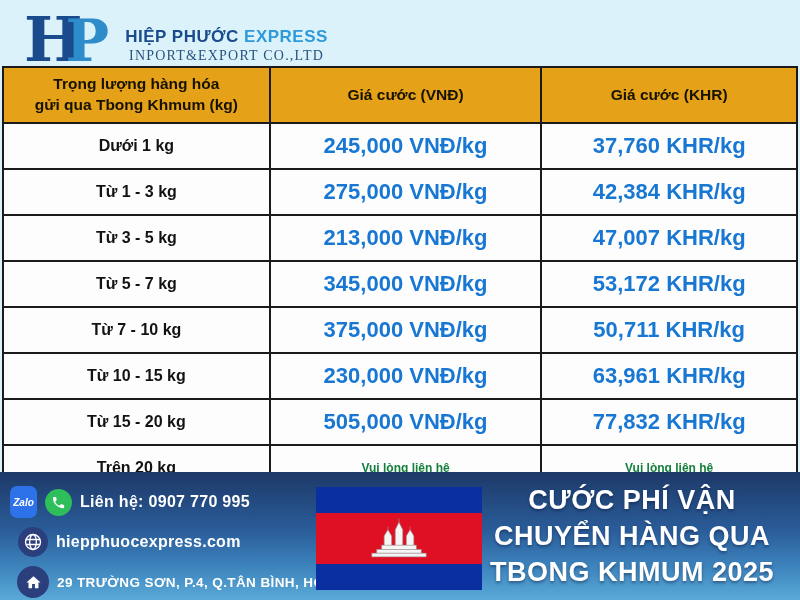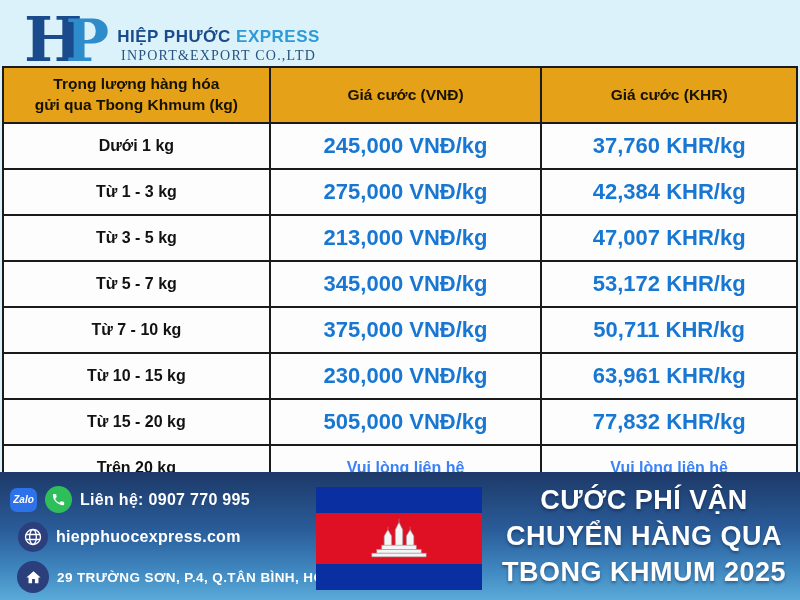--- a/index.html
+++ b/index.html
@@ -20,21 +20,21 @@
   }
   .logo { display: flex; align-items: flex-end; line-height: 0.82; }
   .logo-h {
     font-family: "DejaVu Serif", serif; font-weight: bold;
     font-size: 62px; color: #1A4B8C;
   }
   .logo-p {
     font-family: "DejaVu Serif", serif; font-weight: bold;
     font-size: 58px; color: #2E8CCB; margin-left: -17px;
   }
-  .brand-text { margin-left: 8px; padding-bottom: 2px; }
+  .brand-text { margin-left: 16px; padding-bottom: 2px; }
   .brand-name { font-size: 17px; font-weight: bold; letter-spacing: 0.5px; white-space: nowrap; }
   .brand-name .primary { color: #1A4B8C; }
   .brand-name .accent { color: #2E9AD8; }
   .brand-sub {
     font-family: "Liberation Serif", serif; font-size: 14px;
     color: #27537F; letter-spacing: 1.2px; text-align: center; margin-top: 1px;
   }
 
   
   .price-table {
@@ -48,38 +48,38 @@
   .price-table col.c2 { width: 34.2%; }
   .price-table col.c3 { width: 32.2%; }
   .price-table th {
     background: #E5A117; color: #161200;
     font-size: 15.5px; font-weight: bold; height: 56px;
     white-space: pre-line; line-height: 1.35;
   }
   .price-table td { background: #FDFDFD; height: 46px; font-weight: bold; }
   .cell-weight { color: #121212; font-size: 16px; }
   .cell-price  { color: #1777D3; font-size: 22px; }
-  .cell-price.contact-cell { color: #3b82f6; font-size: 16px; }
+  .cell-price.contact-cell { color: #15803d; font-size: 12px; }
 
   
   .footer {
     position: absolute; left: 0; right: 0; top: 472px; height: 128px;
     background: linear-gradient(180deg, #1D3968 0%, #2A5C99 45%, #3E85BE 75%, #5AAAD8 100%);
     color: #fff;
   }
   .contact {
     position: absolute; left: 10px; top: 14px;
     display: flex; flex-direction: column; gap: 9px;
   }
   .contact-line { display: flex; align-items: center; gap: 8px; }
   .contact-text { font-size: 16px; font-weight: bold; letter-spacing: 0.3px; }
   .contact-text.small { font-size: 13.5px; letter-spacing: 0.4px; }
 
   .zalo-icon {
-    width: 27px; height: 24px; border-radius: 7px; background: #2D72E8;
+    width: 27px; height: 32px; border-radius: 7px; background: #2D72E8;
     color: #fff; font-size: 10px; font-weight: bold; font-style: italic;
     display: flex; align-items: center; justify-content: center;
   }
   .round-icon {
     border-radius: 50%; display: flex; align-items: center; justify-content: center;
     flex: none;
   }
   .phone-icon { width: 27px; height: 27px; background: #2EBF5B; }
   .globe-icon { width: 30px; height: 30px; background: #2B3F7D; margin-left: 8px; }
   .home-icon  { width: 32px; height: 32px; background: #2B3F7D; margin-left: 7px; }
@@ -87,21 +87,21 @@
   
   .flag {
     position: absolute; left: 316px; top: 15px; width: 166px; height: 103px;
     display: flex; flex-direction: column;
   }
   .flag .stripe-blue { background: #0A2FA0; height: 25%; }
   .flag .stripe-red  { background: #DF1024; height: 50%; position: relative;
     display: flex; align-items: center; justify-content: center; }
 
   .footer-title {
-    position: absolute; right: 6px; top: 10px; width: 300px;
+    position: absolute; right: 18px; top: 10px; width: 300px;
     text-align: center; font-size: 27px; font-weight: bold; line-height: 36px;
     white-space: pre-line; letter-spacing: 0.5px;
     text-shadow: 0 2px 3px rgba(10, 25, 60, 0.45);
   }
 </style>
 </head>
 <body>
 
 <div class="page">
 

